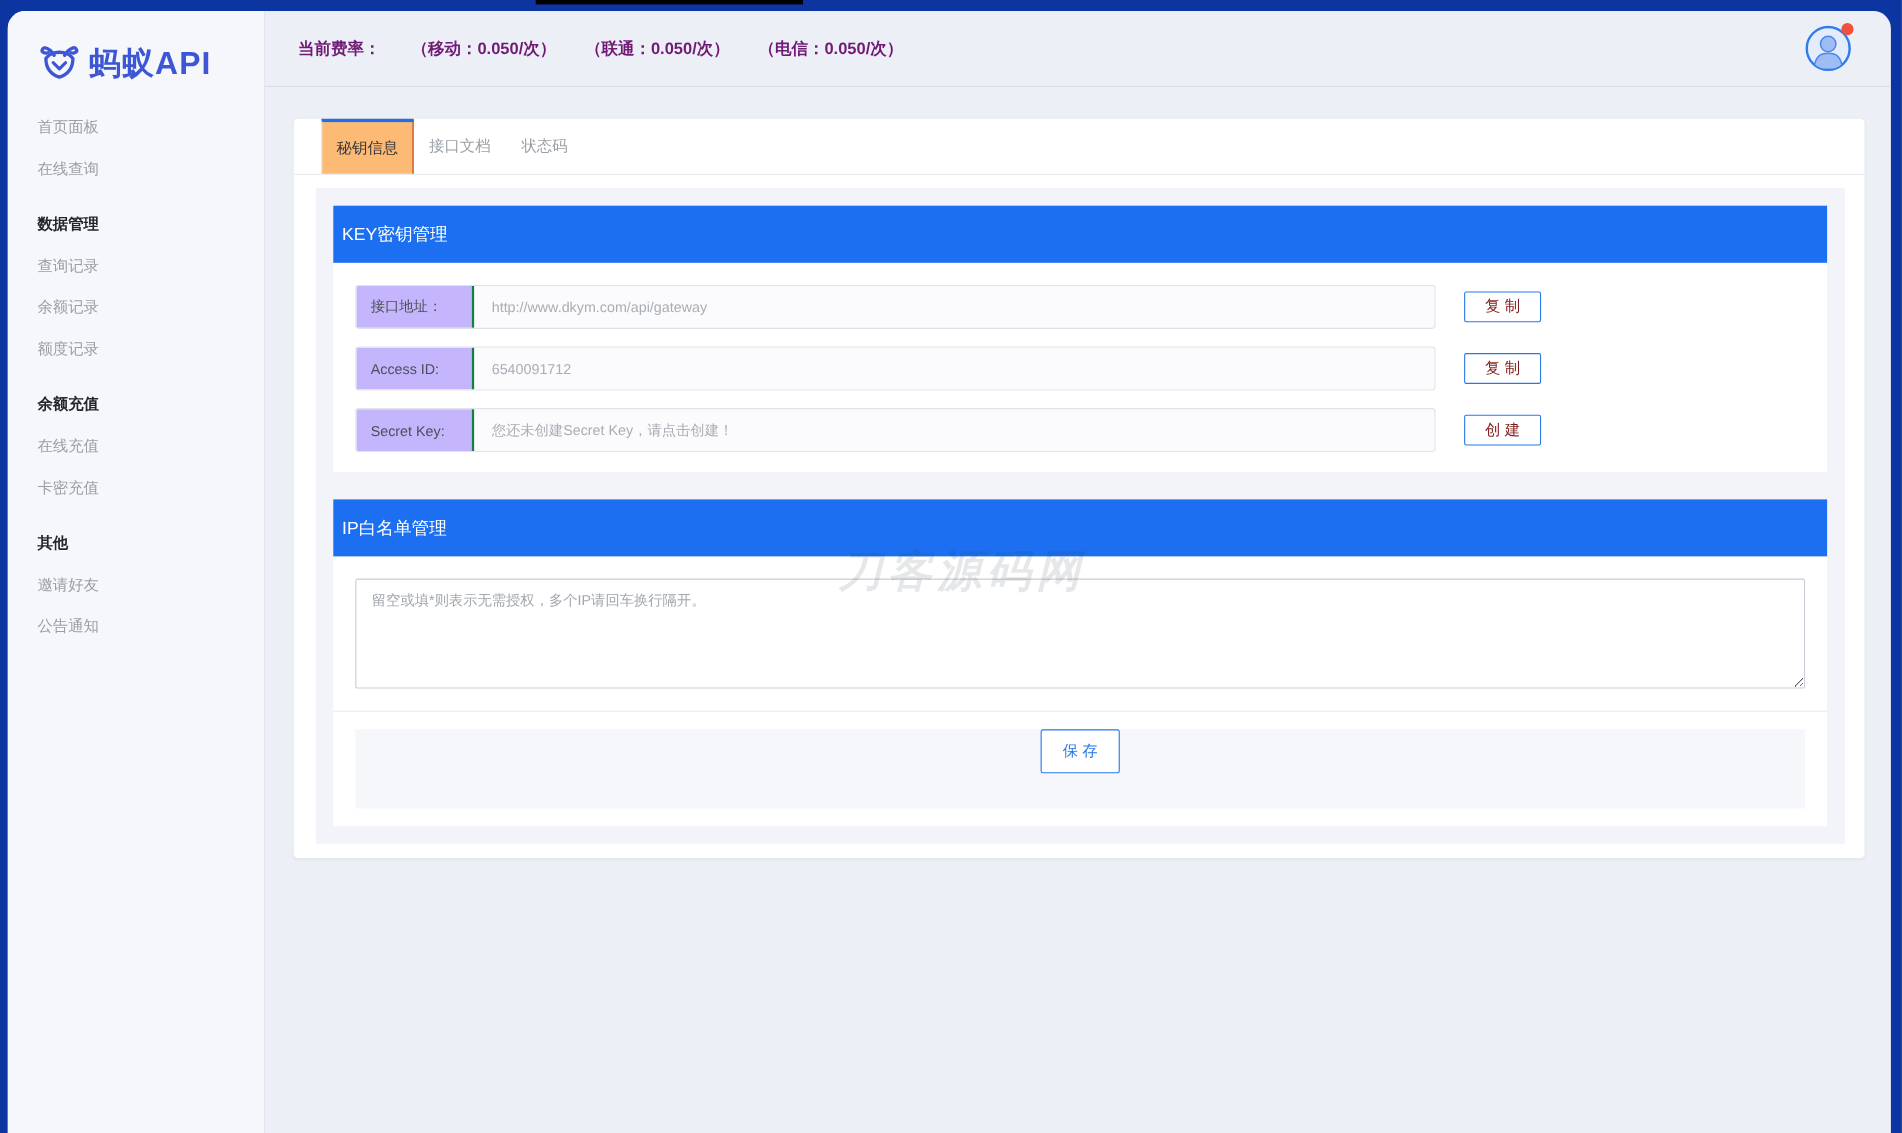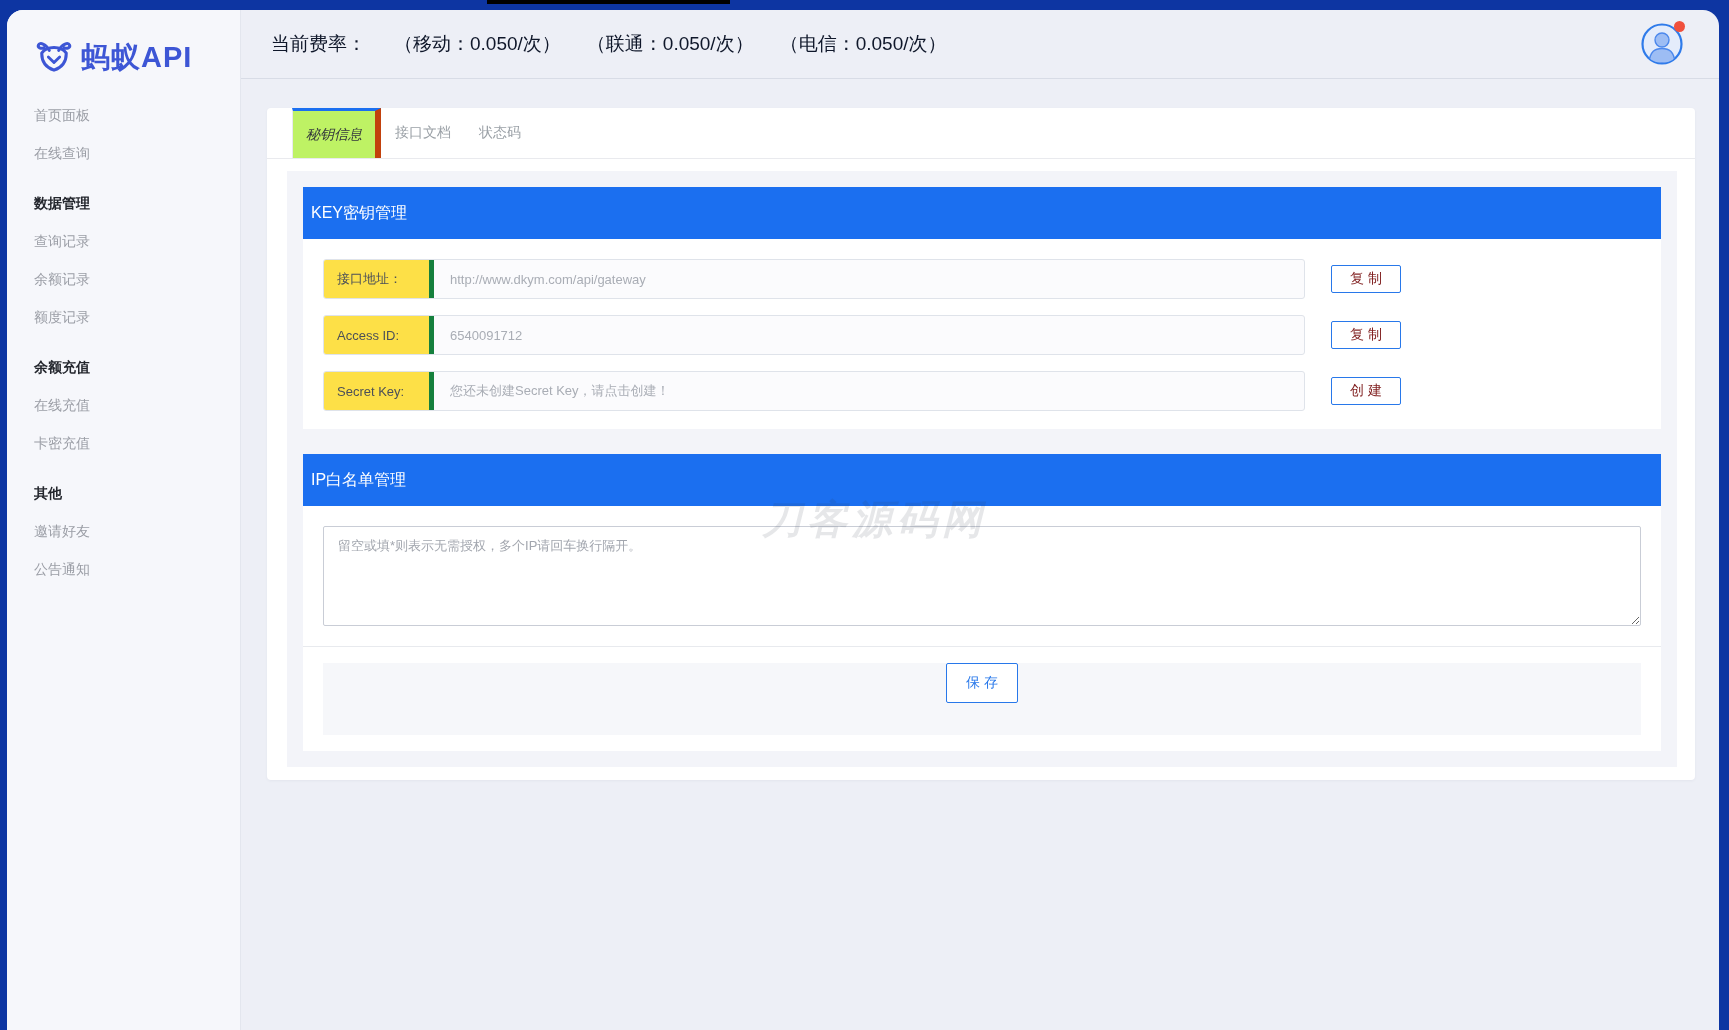--- a/index.html
+++ b/index.html
@@ -18,56 +18,55 @@
   .logo{display:flex;align-items:center;gap:8px;padding:26px 0 0 28px;height:44px;}
   .logo-text{font-size:29px;font-weight:bold;color:#3d56d5;letter-spacing:1px;}
   .nav{margin-top:16px;}
   .nav-item{height:38px;line-height:38px;padding-left:27px;font-size:14px;color:#9b9ea6;cursor:pointer;}
   .nav-item.group{color:#23262d;font-weight:bold;margin-top:12px;cursor:default;}
   
   .main{flex:1;display:flex;flex-direction:column;min-width:0;}
   .topbar{
     height:68px;flex-shrink:0;display:flex;align-items:center;
     padding:0 36px 0 30px;border-bottom:1px solid #d8dce6;
-    color:#0f172a;font-weight:normal;font-size:19px;
+    color:#701a75;font-weight:bold;font-size:15px;
   }
   .rates{display:flex;gap:26px;margin-left:28px;}
   .avatar-wrap{margin-left:auto;position:relative;width:42px;height:42px;cursor:pointer;}
   .red-dot{position:absolute;top:-2px;right:-2px;width:11px;height:11px;border-radius:50%;}
   
   .card{
     margin:29px 24px 0 26px;background:#fff;border-radius:4px;height:672px;
     box-shadow:0 1px 3px rgba(40,50,80,0.05);display:flex;flex-direction:column;box-sizing:border-box;
   }
   .tabbar{height:50px;flex-shrink:0;border-bottom:1px solid #e9eaee;display:flex;padding-left:25px;}
   .tab{
     box-sizing:border-box;height:50px;display:flex;align-items:center;
     padding:0 14px;font-size:14px;color:#9aa0a6;cursor:pointer;background:transparent;
   }
   .tab.active{
-    color:#33363c;background:#bef264;margin-bottom:-1px;
-    border-left:1px solid #e9eaee;border-right:6px solid #c2410c;border-top:3px solid #1b6ff0;
+    color:#33363c;background:#fdba74;margin-bottom:-1px;
+    border-left:1px solid #e9eaee;border-right:1px solid #c2410c;border-top:3px solid #1b6ff0;
     padding:0 13px;
-    font-style:italic;
   }
   .inset{margin:12px 18px 14px 20px;background:#f3f4f9;padding:16px;}
   .section-header{
     height:52px;background:#1b6ff0;color:#fff;font-size:16px;
     display:flex;align-items:center;padding-left:8px;
   }
   .section-body{background:#fff;}
   .body-key{padding:20px 20px 18px 20px;}
   .form-row{display:flex;align-items:center;margin-bottom:16px;}
   .form-row:last-child{margin-bottom:0;}
   .input-group{
     display:flex;width:982px;height:40px;box-sizing:border-box;
     border:1px solid #dfe3ea;border-radius:3px;overflow:hidden;background:#fbfbfd;
   }
   .input-label{
-    width:92px;flex-shrink:0;background:#fde047;border-right:5px solid #15803d;
+    width:92px;flex-shrink:0;background:#c4b5fd;border-right:2px solid #15803d;
     display:flex;align-items:center;padding-left:13px;font-size:13px;color:#4c5058;
   }
   .input-value{
     flex:1;border:0;background:transparent;padding:0 16px;font-size:13px;color:#a9adb5;outline:none;
     font-family:inherit;
   }
   .row-btn{
     margin-left:26px;width:70px;height:28px;background:#fff;border:1px solid #2878ea;
     border-radius:2px;color:#7f1d1d;font-size:14px;cursor:pointer;font-family:inherit;
   }

